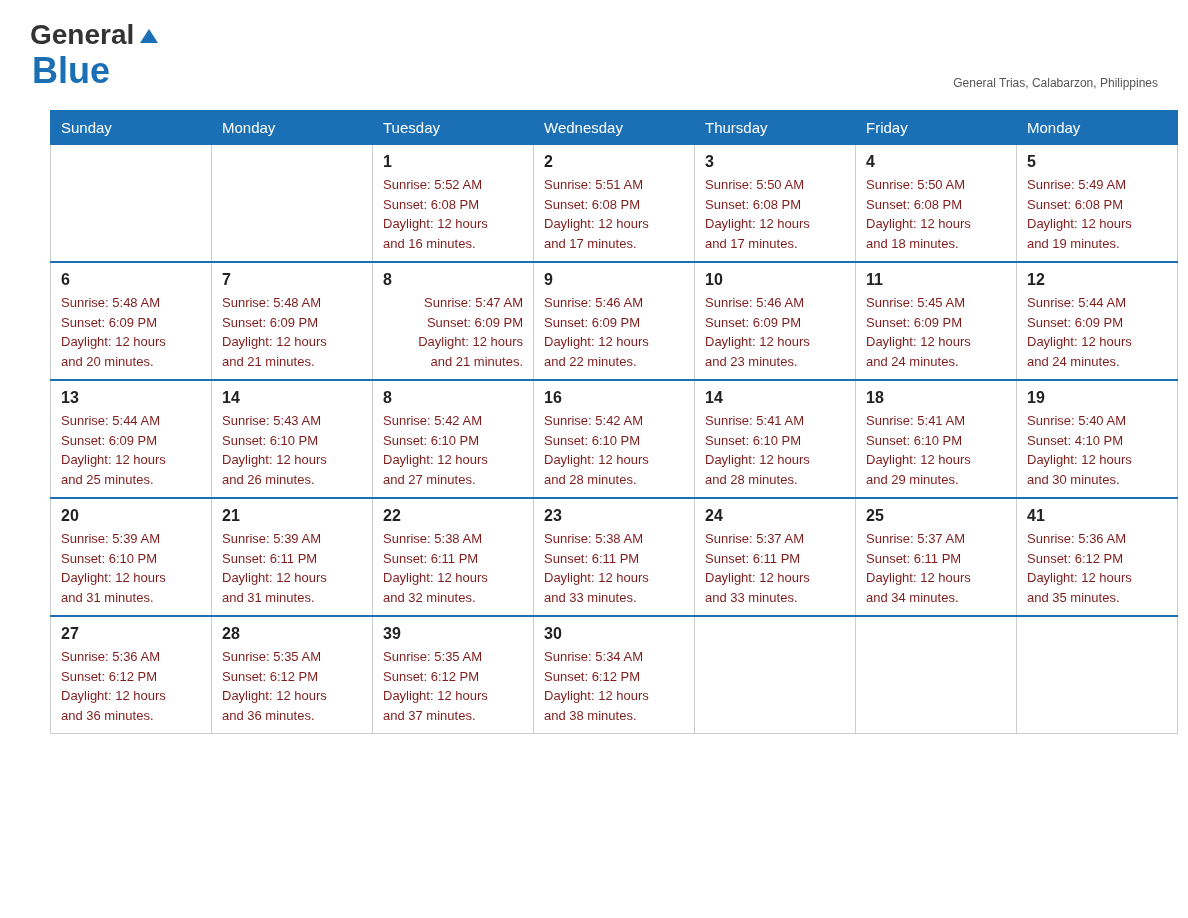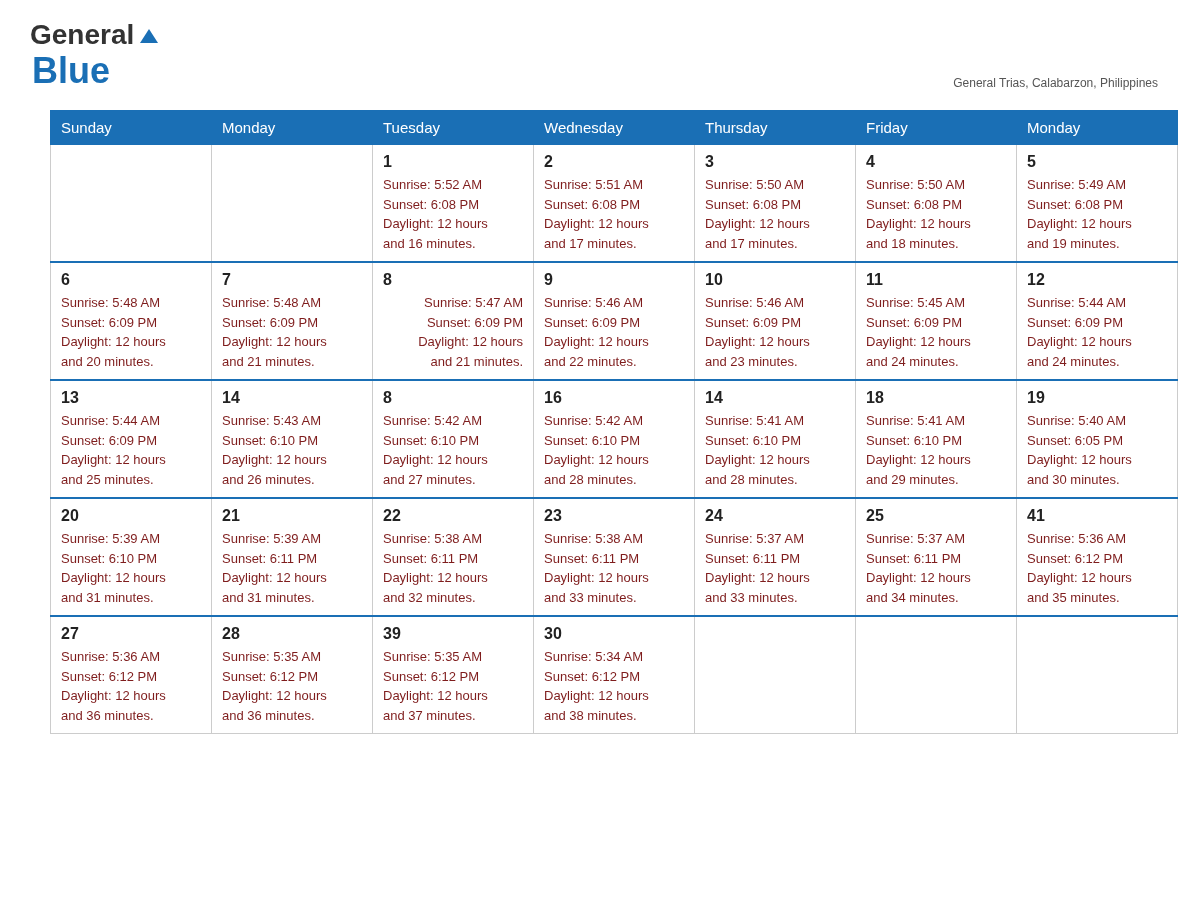--- a/index.html
+++ b/index.html
@@ -249,21 +249,21 @@
         <td>
           <span class="day-number">18</span>
           <div class="day-info" style="white-space: pre-line;">Sunrise: 5:41 AM
 Sunset: 6:10 PM
 Daylight: 12 hours
 and 29 minutes.</div>
         </td>
         <td>
           <span class="day-number">19</span>
           <div class="day-info" style="white-space: pre-line;">Sunrise: 5:40 AM
-Sunset: 6:05 PM
+Sunset: 4:10 PM
 Daylight: 12 hours
 and 30 minutes.</div>
         </td>
       </tr>
       <tr class="row-divider">
         <td>
           <span class="day-number">20</span>
           <div class="day-info" style="white-space: pre-line;">Sunrise: 5:39 AM
 Sunset: 6:10 PM
 Daylight: 12 hours

